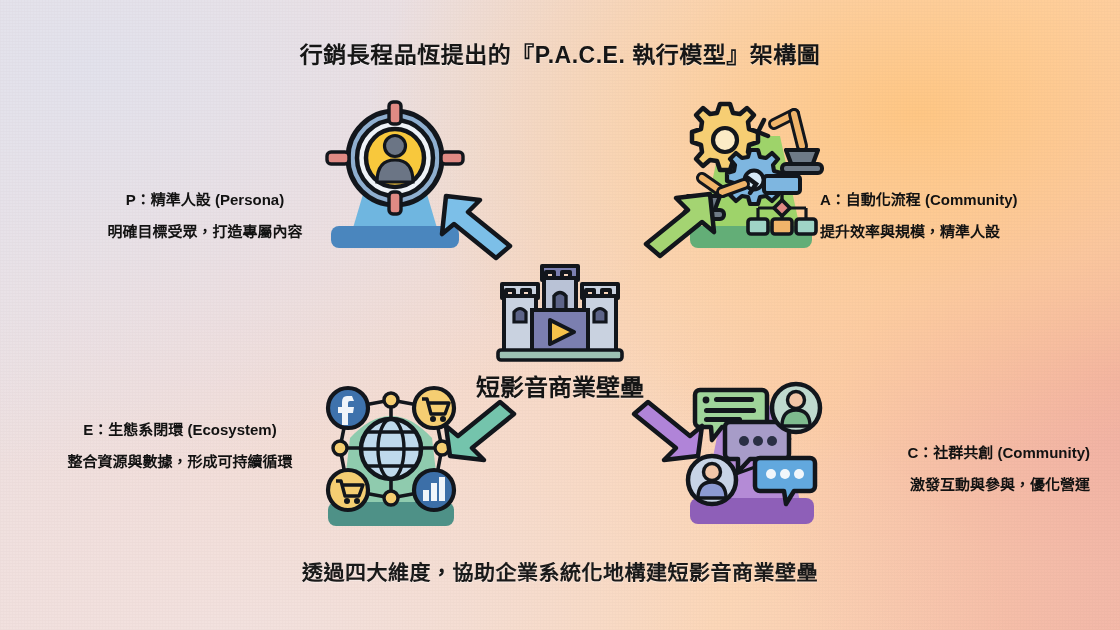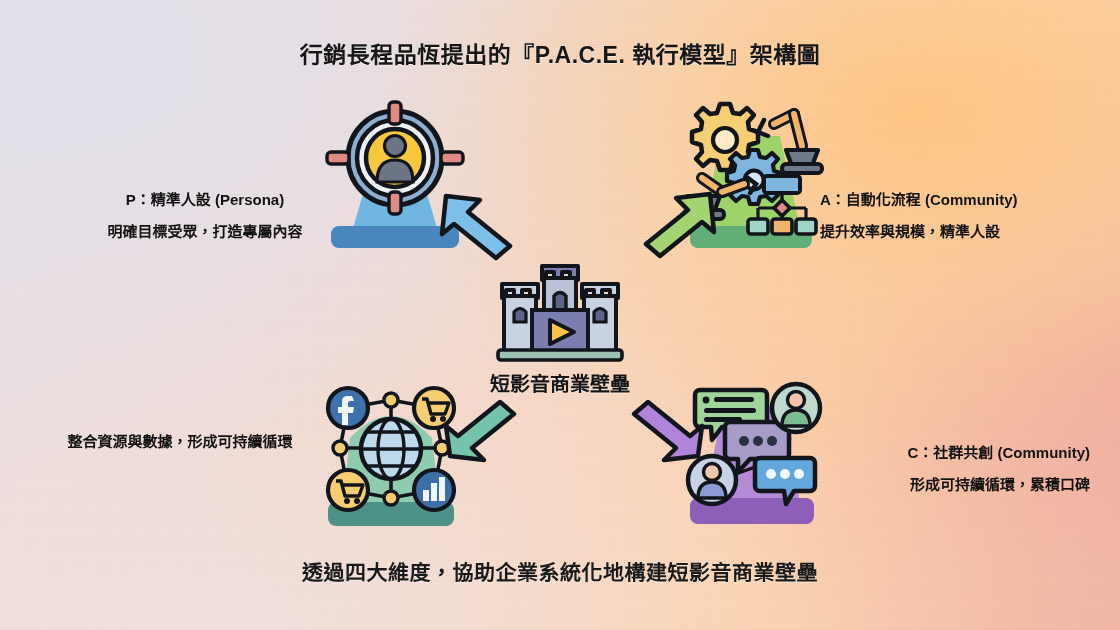--- a/index.html
+++ b/index.html
@@ -25,21 +25,21 @@
     font-size:23px;font-weight:bold;color:#161616;letter-spacing:.5px;
     text-shadow:0 1px 0 rgba(255,255,255,.45);
   }
   .footer{
     position:absolute;top:556px;left:0;width:1120px;text-align:center;
     font-size:21px;font-weight:bold;color:#1a1a1a;letter-spacing:.5px;
     text-shadow:0 1px 0 rgba(255,255,255,.4);
   }
   .center-caption{
     position:absolute;top:368px;left:0;width:1120px;text-align:center;
-    font-size:20px;font-weight:bold;color:#151515;
+    font-size:24px;font-weight:bold;color:#151515;
     text-shadow:0 1px 0 rgba(255,255,255,.4);
   }
 
   .quad-label{position:absolute;color:#121212;}
   .quad-label .ql-title{font-size:15px;font-weight:bold;white-space:nowrap;line-height:1.35;}
   .quad-label .ql-sub{font-size:15px;font-weight:bold;white-space:nowrap;line-height:1.45;margin-top:11px;}
   .lbl-p{top:190px;left:60px;width:290px;text-align:center;}
   .lbl-a{top:190px;left:820px;width:270px;text-align:left;}
   .lbl-e{top:420px;left:35px;width:290px;text-align:center;}
   .lbl-c{top:443px;left:820px;width:270px;text-align:right;}
@@ -219,20 +219,21 @@
       <g>
         <circle cx="73" cy="22" r="7" fill="#F5CE72" stroke="#12161c" stroke-width="3.4"></circle>
         <circle cx="22" cy="70" r="7" fill="#F5CE72" stroke="#12161c" stroke-width="3.4"></circle>
         <circle cx="124" cy="70" r="7" fill="#F5CE72" stroke="#12161c" stroke-width="3.4"></circle>
         <circle cx="73" cy="120" r="7" fill="#F5CE72" stroke="#12161c" stroke-width="3.4"></circle>
       </g>
     </svg>
   </div>
 
   <div class="quad-label lbl-e">
+    <div class="ql-title">E：生態系閉環 (Ecosystem)</div>
     <div class="ql-sub">整合資源與數據，形成可持續循環</div>
   </div>
 
   <div class="arrow" style="top:398px;left:442px;">
     <svg width="78" height="74" viewBox="0 0 78 74">
       <path d="M8 58 L42 62 L30 50 L72 16 L58 4 L16 38 L4 28 Z" fill="#74C4AC" stroke="#12161c" stroke-width="4.5" stroke-linejoin="round"></path>
     </svg>
   </div>
 
   <div class="icon-block" style="top:378px;left:678px;">
@@ -276,21 +277,21 @@
       <g>
         <circle cx="34" cy="102" r="24" fill="#C8D4E6" stroke="#12161c" stroke-width="4.5"></circle>
         <circle cx="34" cy="94" r="8.5" fill="#F2C6A8" stroke="#12161c" stroke-width="3.4"></circle>
         <path d="M20 120 Q20 104 34 104 Q48 104 48 120 Z" fill="#8C9BD4" stroke="#12161c" stroke-width="3.4"></path>
       </g>
     </svg>
   </div>
 
   <div class="quad-label lbl-c">
     <div class="ql-title">C：社群共創 (Community)</div>
-    <div class="ql-sub">形成可持續循環，累積口碑</div>
+    <div class="ql-sub">激發互動與參與，優化營運</div>
   </div>
 
   <div class="arrow" style="top:398px;left:628px;">
     <svg width="78" height="74" viewBox="0 0 78 74">
       <path d="M70 58 L36 62 L48 50 L6 16 L20 4 L62 38 L74 28 Z" fill="#B084D8" stroke="#12161c" stroke-width="4.5" stroke-linejoin="round"></path>
     </svg>
   </div>
 
   <div class="footer">透過四大維度，協助企業系統化地構建短影音商業壁壘</div>
 

